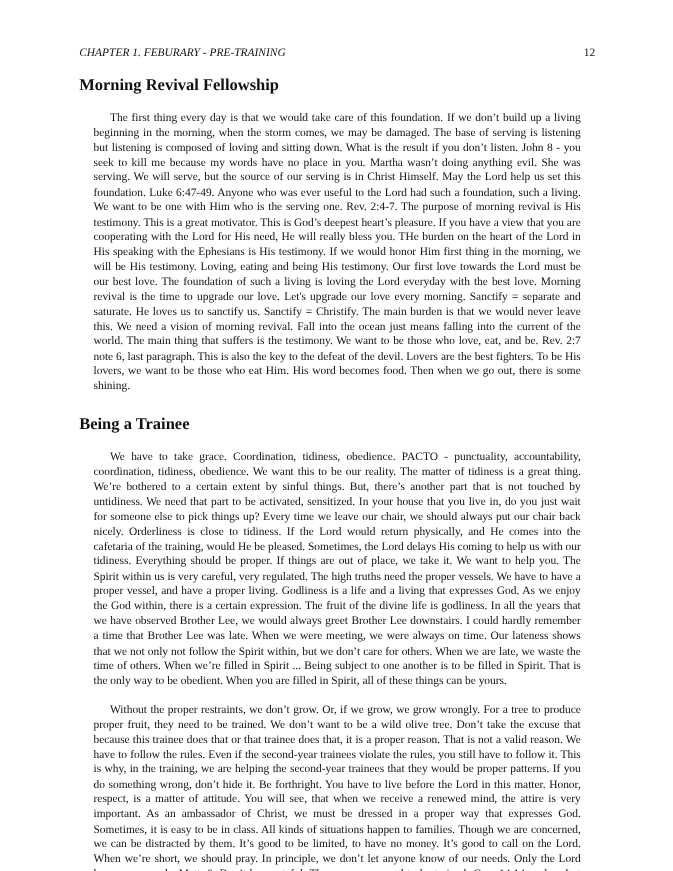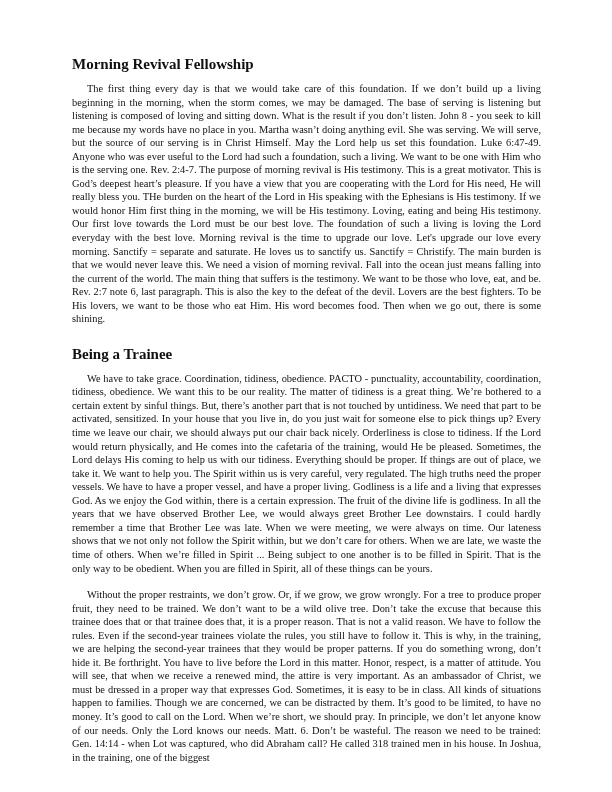--- a/index.html
+++ b/index.html
@@ -3,27 +3,31 @@
 <meta charset="utf-8">
 <style>
   html, body { margin: 0; padding: 0; background: #ffffff; }
   body { width: 612px; height: 792px; position: relative; overflow: hidden; color: #111; }
   .page { position: absolute; left: 72px; top: 42px; width: 469px; font-family: "DejaVu Serif", "Liberation Serif", serif; }
   .running-head { display: flex; justify-content: space-between; font-family: "Liberation Serif", serif; font-size: 10.4px; height: 14px; line-height: 14px; }
   .running-head .chapter { font-style: italic; }
   h2 { font-family: "Liberation Serif", serif; font-weight: bold; font-size: 15px; margin: 0; line-height: 20px; }
   h2.first { margin-top: 12px; margin-bottom: 8px; }
   h2.second { margin-top: 18px; margin-bottom: 8px; }
-  p { font-family: "Liberation Serif", serif; font-size: 10.4px; line-height: 13.55px; margin: 0; text-align: justify; text-indent: 15px; hyphens: auto; }
+  p { font-family: "Liberation Serif", serif; font-size: 10.4px; line-height: 13.55px; margin: 13px; text-align: justify; text-indent: 15px; hyphens: auto; }
   p + p { margin-top: 13px; }
 </style>
 </head>
 <body>
 
 <div class="page">
+  <div class="running-head">
+    <span class="chapter">CHAPTER 1.  FEBURARY - PRE-TRAINING</span>
+    <span class="pagenum">12</span>
+  </div>
 
   <h2 class="first">Morning Revival Fellowship</h2>
   <p>The first thing every day is that we would take care of this foundation. If we don’t build up a living beginning in the morning, when the storm comes, we may be damaged. The base of serving is listening but listening is composed of loving and sitting down. What is the result if you don’t listen. John 8 - you seek to kill me because my words have no place in you. Martha wasn’t doing anything evil. She was serving. We will serve, but the source of our serving is in Christ Himself. May the Lord help us set this foundation. Luke 6:47-49. Anyone who was ever useful to the Lord had such a foundation, such a living. We want to be one with Him who is the serving one. Rev. 2:4-7. The purpose of morning revival is His testimony. This is a great motivator. This is God’s deepest heart’s pleasure. If you have a view that you are cooperating with the Lord for His need, He will really bless you. THe burden on the heart of the Lord in His speaking with the Ephesians is His testimony. If we would honor Him first thing in the morning, we will be His testimony. Loving, eating and being His testimony. Our first love towards the Lord must be our best love. The foundation of such a living is loving the Lord everyday with the best love. Morning revival is the time to upgrade our love. Let's upgrade our love every morning. Sanctify = separate and saturate. He loves us to sanctify us. Sanctify = Christify. The main burden is that we would never leave this. We need a vision of morning revival. Fall into the ocean just means falling into the current of the world. The main thing that suffers is the testimony. We want to be those who love, eat, and be. Rev. 2:7 note 6, last paragraph. This is also the key to the defeat of the devil. Lovers are the best fighters. To be His lovers, we want to be those who eat Him. His word becomes food. Then when we go out, there is some shining.</p>
 
   <h2 class="second">Being a Trainee</h2>
   <p>We have to take grace. Coordination, tidiness, obedience. PACTO - punctuality, accountability, coordination, tidiness, obedience. We want this to be our reality. The matter of tidiness is a great thing. We’re bothered to a certain extent by sinful things. But, there’s another part that is not touched by untidiness. We need that part to be activated, sensitized. In your house that you live in, do you just wait for someone else to pick things up? Every time we leave our chair, we should always put our chair back nicely. Orderliness is close to tidiness. If the Lord would return physically, and He comes into the cafetaria of the training, would He be pleased. Sometimes, the Lord delays His coming to help us with our tidiness. Everything should be proper. If things are out of place, we take it. We want to help you. The Spirit within us is very careful, very regulated. The high truths need the proper vessels. We have to have a proper vessel, and have a proper living. Godliness is a life and a living that expresses God. As we enjoy the God within, there is a certain expression. The fruit of the divine life is godliness. In all the years that we have observed Brother Lee, we would always greet Brother Lee downstairs. I could hardly remember a time that Brother Lee was late. When we were meeting, we were always on time. Our lateness shows that we not only not follow the Spirit within, but we don’t care for others. When we are late, we waste the time of others. When we’re filled in Spirit ... Being subject to one another is to be filled in Spirit. That is the only way to be obedient. When you are filled in Spirit, all of these things can be yours.</p>
   <p>Without the proper restraints, we don’t grow. Or, if we grow, we grow wrongly. For a tree to produce proper fruit, they need to be trained. We don’t want to be a wild olive tree. Don’t take the excuse that because this trainee does that or that trainee does that, it is a proper reason. That is not a valid reason. We have to follow the rules. Even if the second-year trainees violate the rules, you still have to follow it. This is why, in the training, we are helping the second-year trainees that they would be proper patterns. If you do something wrong, don’t hide it. Be forthright. You have to live before the Lord in this matter. Honor, respect, is a matter of attitude. You will see, that when we receive a renewed mind, the attire is very important. As an ambassador of Christ, we must be dressed in a proper way that expresses God. Sometimes, it is easy to be in class. All kinds of situations happen to families. Though we are concerned, we can be distracted by them. It’s good to be limited, to have no money. It’s good to call on the Lord. When we’re short, we should pray. In principle, we don’t let anyone know of our needs. Only the Lord knows our needs. Matt. 6. Don’t be wasteful. The reason we need to be trained: Gen. 14:14 - when Lot was captured, who did Abraham call? He called 318 trained men in his house. In Joshua, in the training, one of the biggest</p>
 </div>
 
 </body></html>

